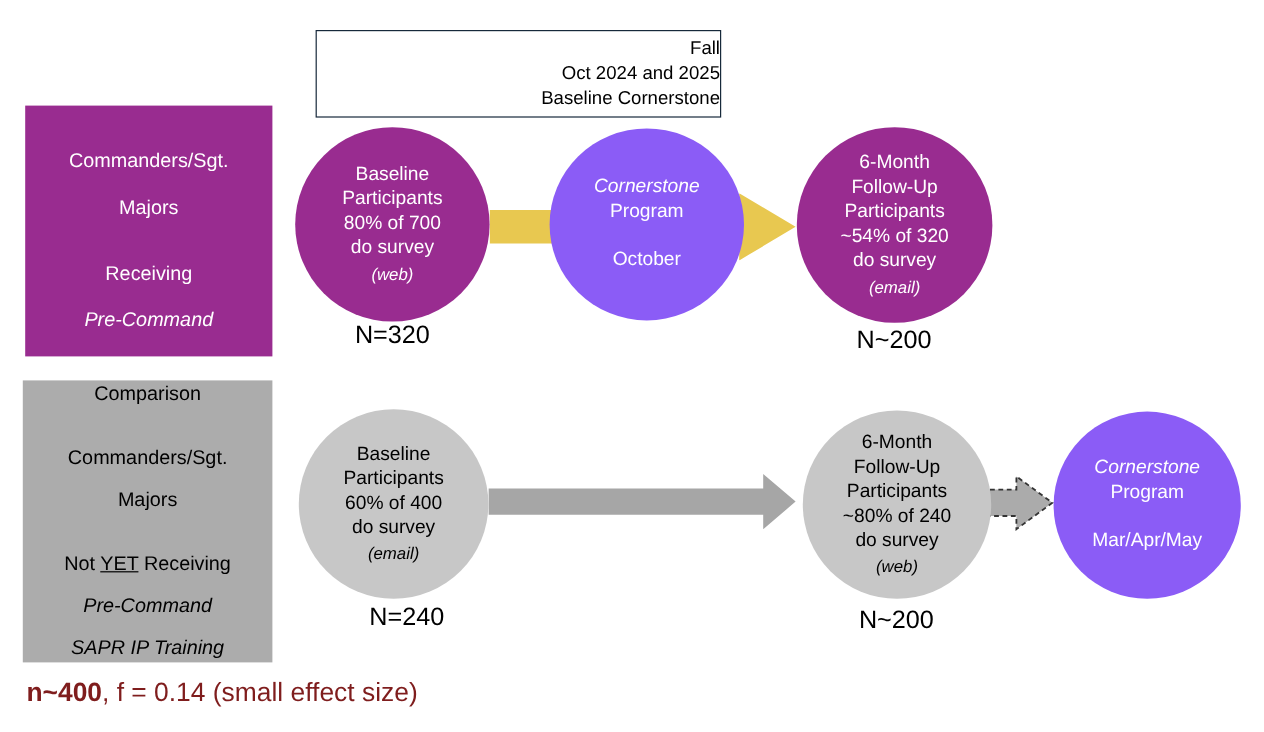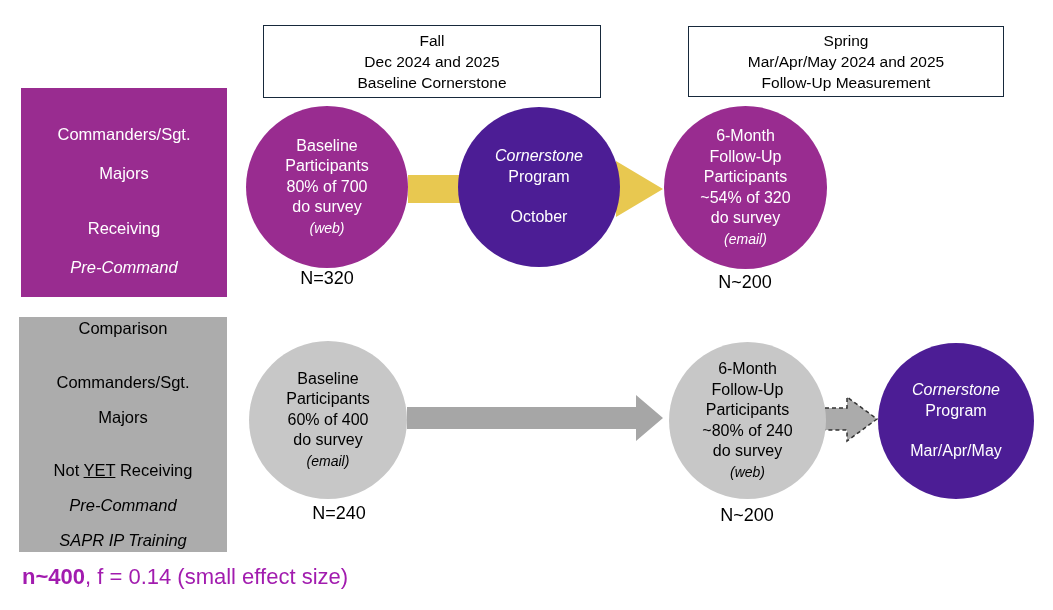--- a/index.html
+++ b/index.html
@@ -2,81 +2,76 @@
 <html><head>
 <meta charset="utf-8">
 <style>
   * { margin:0; padding:0; box-sizing:border-box; }
   body { background:#fff; font-family:"Liberation Sans", sans-serif; }
   .canvas { position:relative; width:1053px; height:610px; background:#ffffff; overflow:hidden; }
 
   
   .hdr-box { position:absolute; background:#fff; border:1.5px solid #17293B;
              display:flex; flex-direction:column; justify-content:center;
-             text-align:center; font-size:15.5px; line-height:21px; color:#000; z-index:3; }
+             text-align:right; font-size:15.5px; line-height:21px; color:#000; z-index:3; }
   .hdr-fall   { left:263px; top:25px;  width:338px; height:73px; }
   .hdr-spring { left:688px; top:26px;  width:316px; height:71px; }
 
   
   .cohort-box { position:absolute; display:flex; flex-direction:column; justify-content:center;
                 text-align:center; font-size:16.5px; line-height:23px; z-index:3; }
   .training-box   { left:21px; top:88px;  width:206px; height:209px; background:#992C90; color:#fff;gap:16px; }
   .comparison-box { left:19px; top:317px; width:208px; height:235px; background:#ACACAC; color:#000;gap:12px; }
   .gapline { height:23px; }
   .it { font-style:italic; }
   .ul { text-decoration:underline; }
 
   
   .circle { position:absolute; border-radius:50%; display:flex; flex-direction:column;
             justify-content:center; align-items:center; text-align:center;
             font-size:16px; line-height:20.5px; z-index:2; }
   .purple-c { background:#992C90; color:#fff; }
-  .teal-c   { background:#4c1d95; color:#fff; }
+  .teal-c   { background:#8b5cf6; color:#fff; }
   .gray-c   { background:#C7C7C7; color:#000; }
   .note { font-style:italic; font-size:14px; }
   .tgap { height:20px; }
 
   .c-train-base   { left:246px; top:106px; width:162px; height:162px; }
   .c-corner-fall  { left:458px; top:107px; width:162px; height:160px; }
   .c-train-follow { left:664px; top:106px; width:163px; height:163px; }
   .c-comp-base    { left:249px; top:341px; width:158px; height:158px; }
   .c-comp-follow  { left:669px; top:342px; width:157px; height:157px; }
   .c-corner-sprg  { left:878px; top:343px; width:156px; height:156px; }
 
   
   .arrow-svg { position:absolute; z-index:1; }
   .a-yellow { left:408px; top:161px; }
   .a-gray   { left:407px; top:395px; }
   .a-dashed { left:817px; top:394px; }
 
   
-  .n-label { position:absolute; width:120px; text-align:center; font-size:18px; color:#000; z-index:3; }
+  .n-label { position:absolute; width:120px; text-align:center; font-size:21px; color:#000; z-index:3; }
   .n-1 { left:267px; top:268px; }
   .n-2 { left:685px; top:272px; }
   .n-3 { left:279px; top:503px; }
   .n-4 { left:687px; top:505px; }
 
   
-  .footer { position:absolute; left:22px; top:564px; font-size:22px; color:#a21caf; z-index:3; }
+  .footer { position:absolute; left:22px; top:564px; font-size:22px; color:#7f1d1d; z-index:3; }
   .footer b { font-weight:bold; }
 </style>
 </head>
 <body>
 
 <div class="canvas">
 
   <div class="hdr-box hdr-fall">
     <div>Fall</div>
-    <div>Dec 2024 and 2025</div>
+    <div>Oct 2024 and 2025</div>
     <div>Baseline Cornerstone</div>
-  </div>
-  <div class="hdr-box hdr-spring">
-    <div>Spring</div>
-    <div>Mar/Apr/May 2024 and 2025</div>
-    <div>Follow-Up Measurement</div>
   </div>
 
   <div class="cohort-box training-box">
     <div>Training Cohorts</div>
     <div class="gapline"></div>
     <div>Commanders/Sgt.</div>
     <div>Majors</div>
     <div class="gapline"></div>
     <div>Receiving</div>
     <div class="it">Pre-Command</div>

